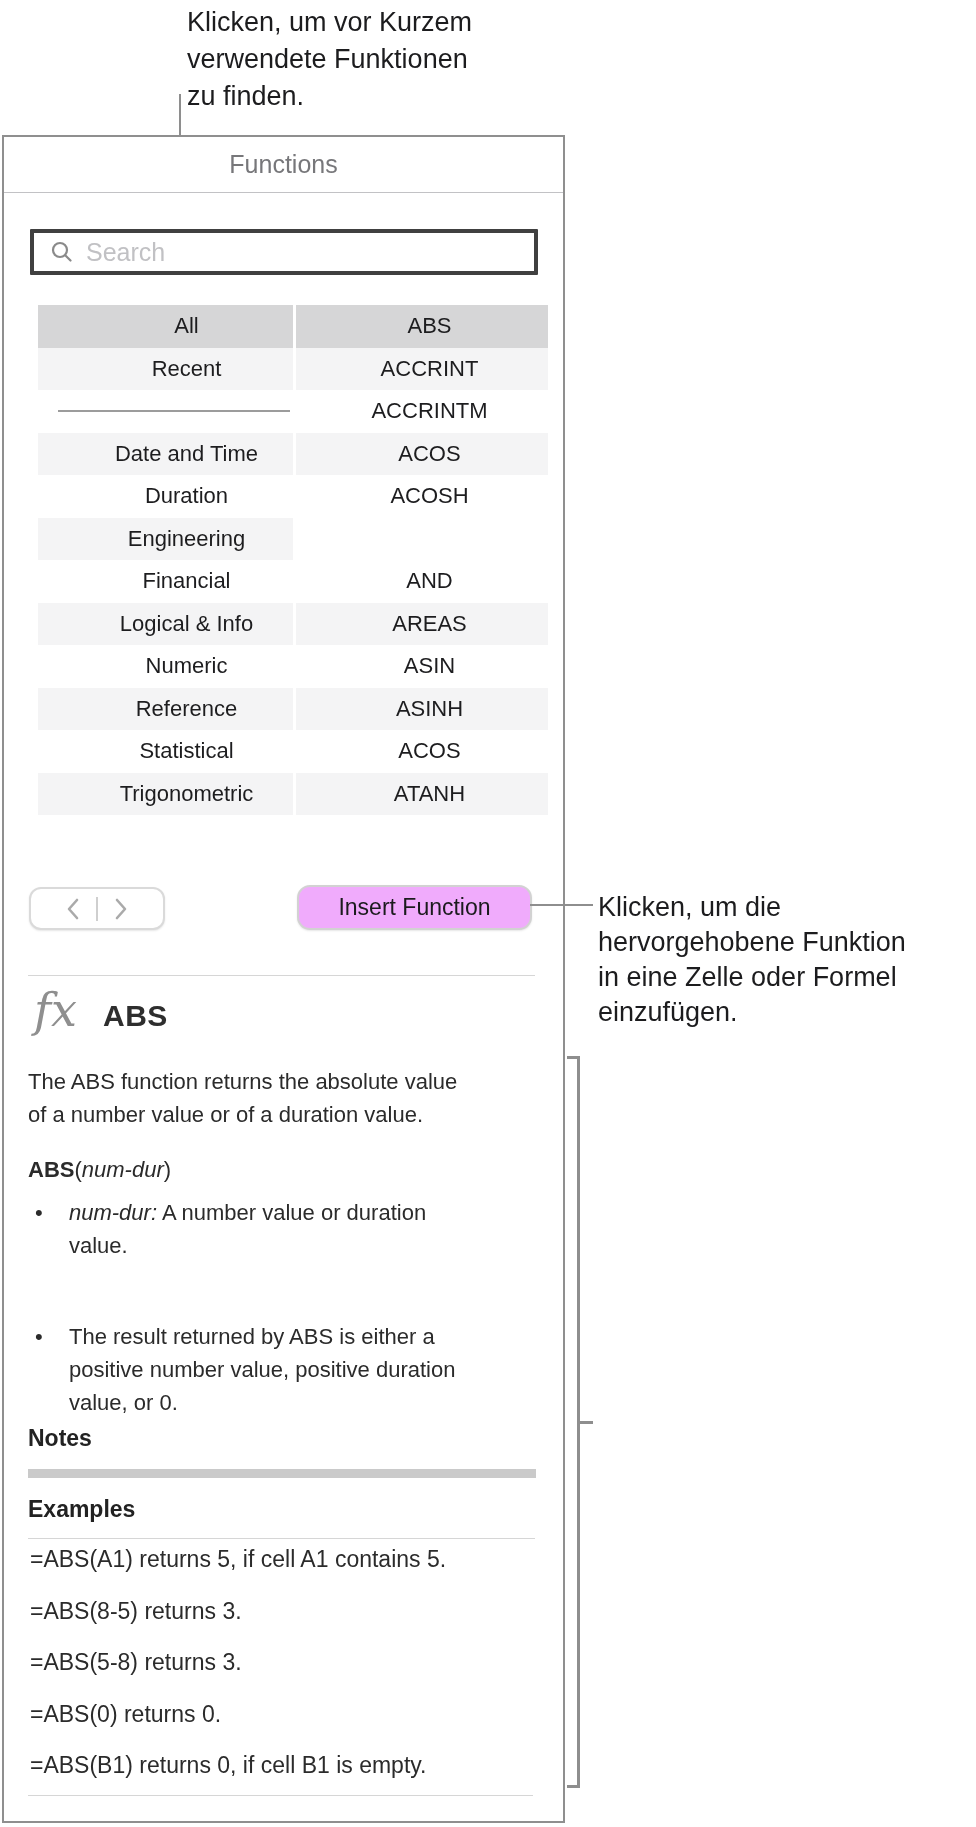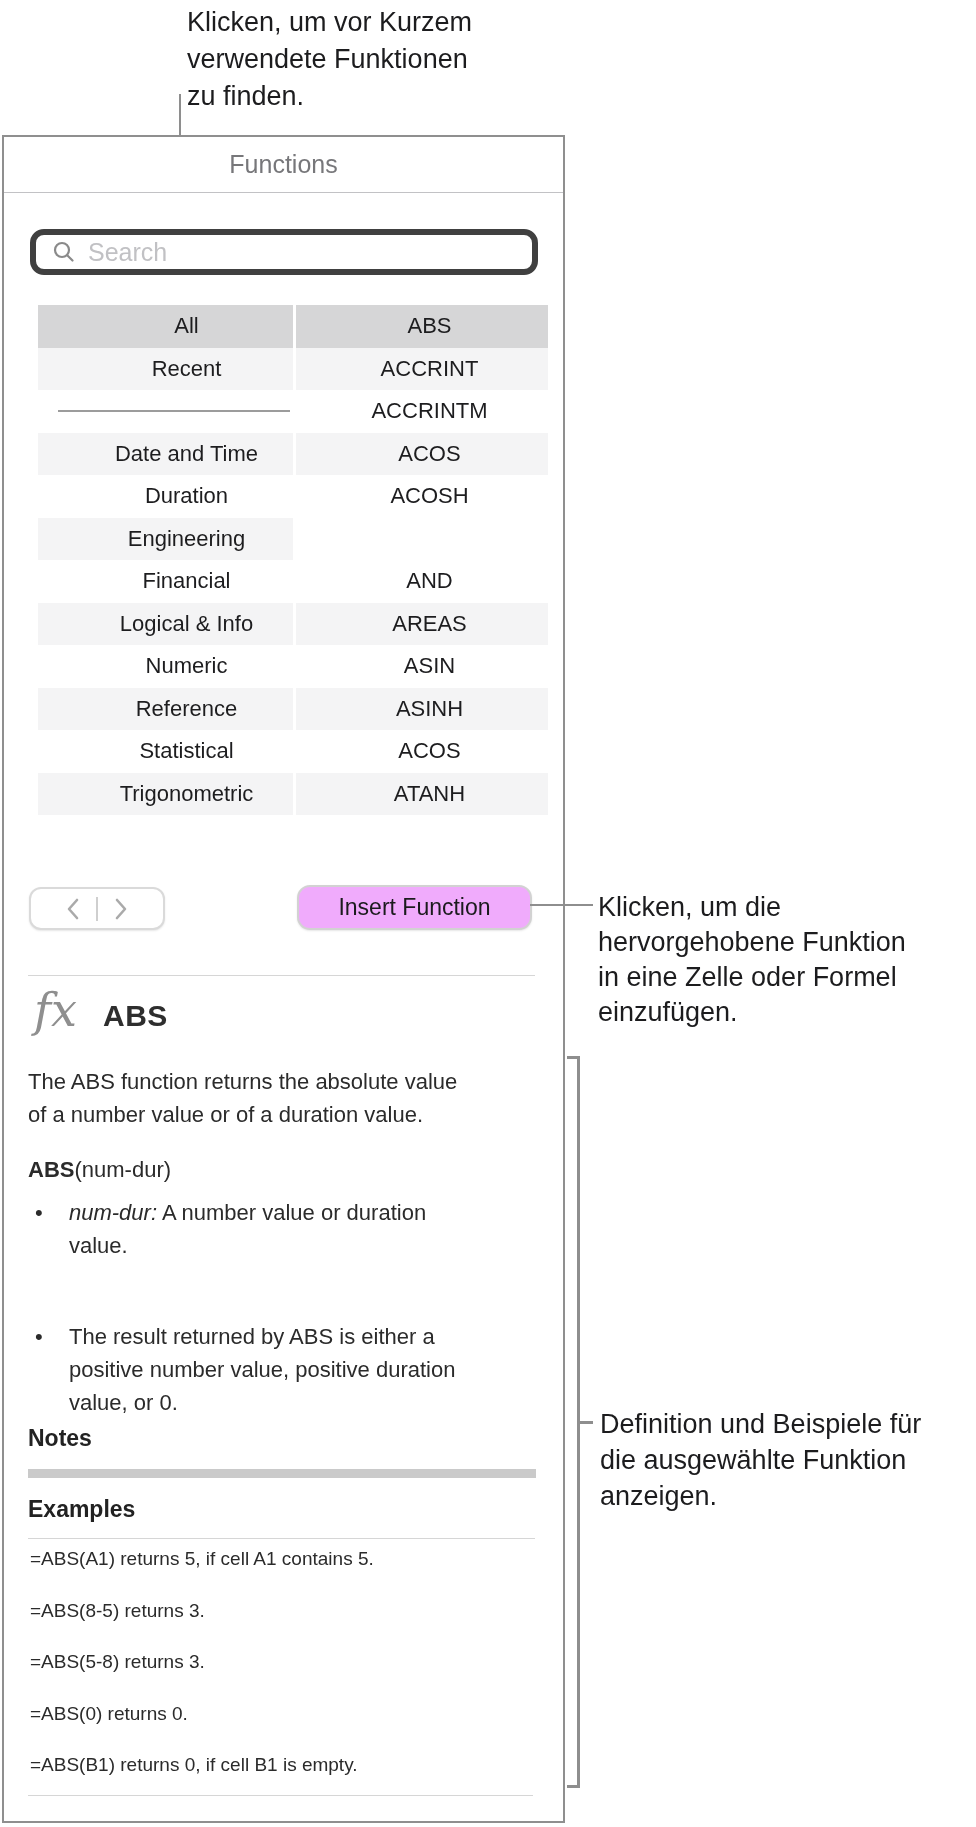--- a/index.html
+++ b/index.html
@@ -20,21 +20,21 @@
   .bracket-tick{left:580px;top:1421px;width:13px;height:3px;}
 
   
   .panel{position:absolute;left:2px;top:135px;width:563px;height:1688px;background:#fff;
          border:2px solid #8f8f8f;box-sizing:border-box;}
   .panel-title{position:absolute;left:0;top:0;width:100%;height:55px;line-height:55px;
                text-align:center;font-size:25px;color:#77777a;}
   .title-divider{position:absolute;left:0;top:55px;width:100%;height:1px;background:#c2c2c5;}
 
   .search{position:absolute;left:26px;top:92px;width:508px;height:46px;box-sizing:border-box;
-          border:6px solid #404040;border-radius:14px;display:flex;align-items:center;
+          border:4px solid #404040;border-radius:1px;display:flex;align-items:center;
           padding-left:16px;background:#fff;}
   .search .ph{color:#c1c1c4;font-size:25px;margin-left:12px;}
 
   .list{position:absolute;left:34px;top:168px;width:510px;text-align:center;}
   .row{display:flex;height:42.5px;line-height:42.5px;font-size:22px;}
   .cell{box-sizing:border-box;background:#fff;}
   .cell.cat{width:255px;padding-left:42px;}
   .cell.fn{width:252px;margin-left:3px;padding-left:15px;}
   .row:nth-child(even) .cell{background:#f4f4f5;}
   .row.selected .cell{background:#d6d6d7;}
@@ -53,33 +53,33 @@
   .d3{left:24px;top:1658px;width:505px;}
 
   .fx-row{position:absolute;left:30px;top:846px;display:flex;align-items:baseline;}
   .fx{font-family:"DejaVu Serif",serif;font-style:italic;font-size:46px;color:#8f8f8f;}
   .fn-title{font-size:30px;font-weight:bold;color:#2e2e2e;margin-left:26px;letter-spacing:.5px;}
 
   .body-txt{position:absolute;font-size:22px;line-height:33px;color:#2b2b2b;}
   .desc{left:24px;top:928px;width:450px;}
   .syntax{left:24px;top:1016px;}
   .syntax .b{font-weight:bold;}
-  .syntax .i{}
+  .syntax .i{font-style:italic;}
   .bullet{position:absolute;left:31px;display:flex;font-size:22px;line-height:33px;color:#2b2b2b;}
   .bullet .dot{width:34px;}
   .bullet-arg{top:1059px;}
   .bullet-arg .btxt{width:372px;}
   .bullet-note{top:1183px;}
   .bullet-note .btxt{width:424px;}
   .btxt .i{font-style:italic;}
   .sect-h{position:absolute;left:24px;font-size:23px;font-weight:bold;color:#222;}
   .notes-h{top:1288px;}
   .examples-h{top:1359px;}
   .thick-bar{position:absolute;left:24px;top:1332px;width:508px;height:9px;background:#cacaca;}
-  .example{position:absolute;left:26px;font-size:19px;line-height:30px;color:#2b2b2b;}
+  .example{position:absolute;left:26px;font-size:23px;line-height:30px;color:#2b2b2b;}
 </style>
 </head>
 <body>
 
 <div class="stage">
 
   <div class="callout callout-1">Klicken, um vor Kurzem
 verwendete Funktionen
 zu finden.</div>
   <div class="cline cline-recent"></div>
@@ -198,17 +198,14 @@
   <div class="cline cline-insert"></div>
   <div class="callout callout-2">Klicken, um die
 hervorgehobene Funktion
 in eine Zelle oder Formel
 einzufügen.</div>
 
   <div class="cline bracket-v"></div>
   <div class="cline bracket-stub-top"></div>
   <div class="cline bracket-stub-bottom"></div>
   <div class="cline bracket-tick"></div>
-  <div class="callout callout-3">Definition und Beispiele für
-die ausgewählte Funktion
-anzeigen.</div>
 
 </div>
 
 </body></html>

